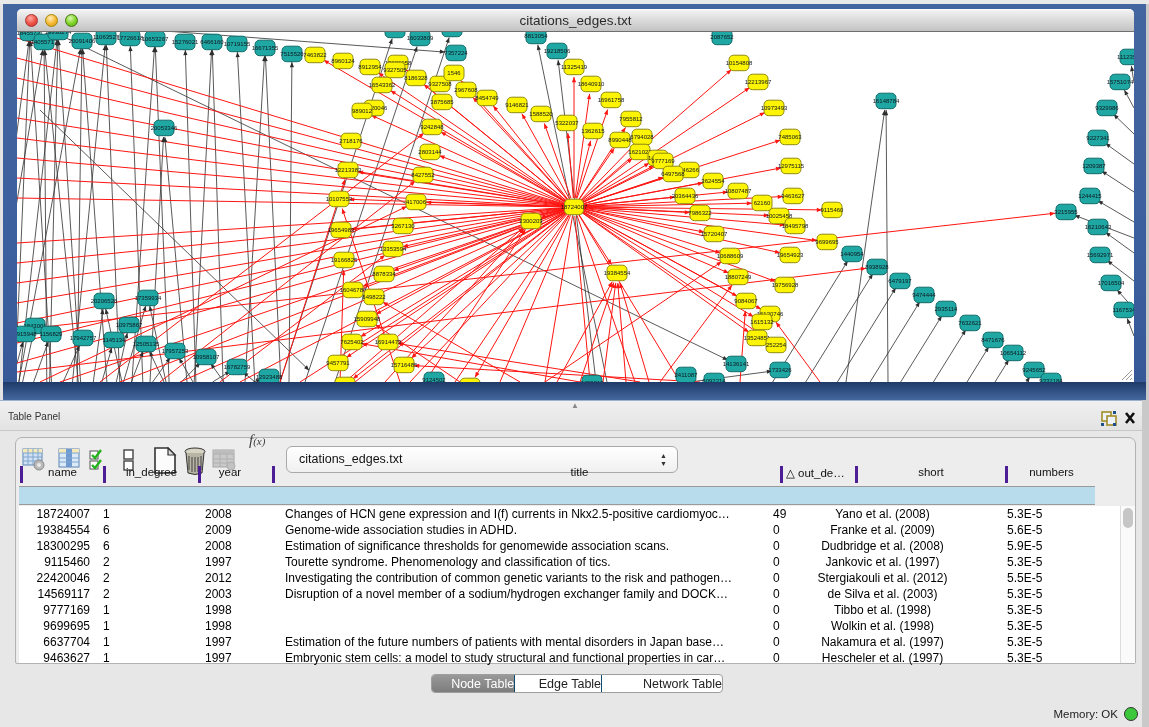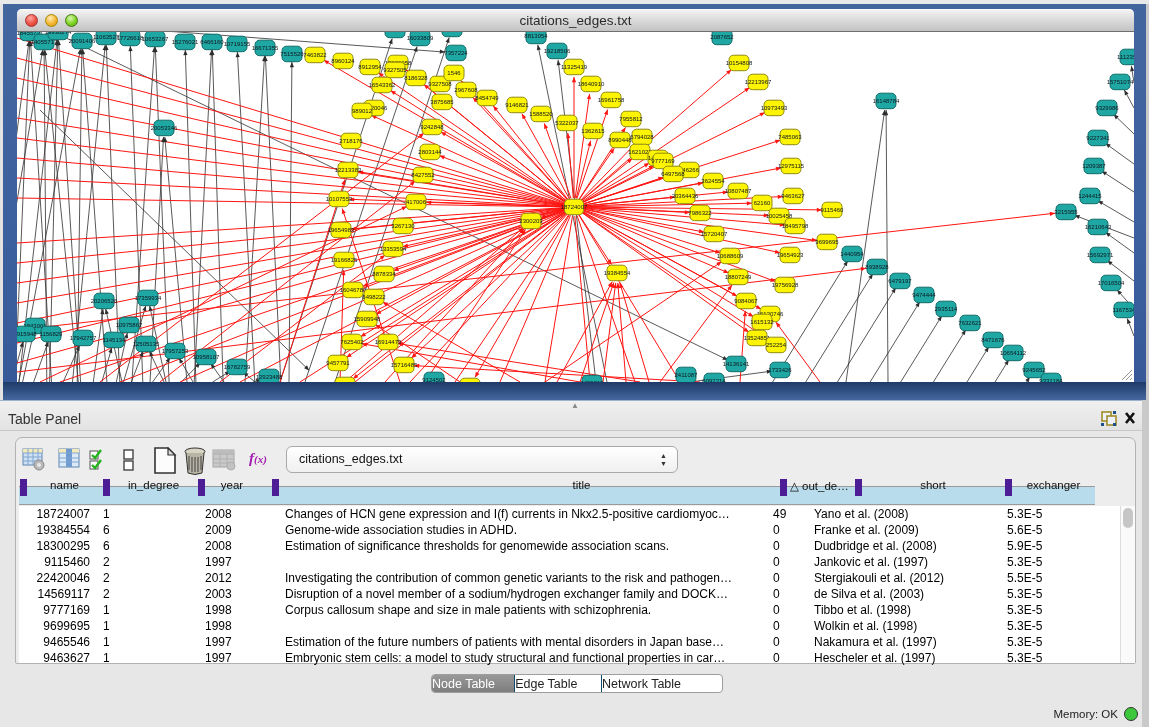--- a/index.html
+++ b/index.html
@@ -6,38 +6,38 @@
 #leftstrip{position:absolute;left:0;top:4px;width:3px;height:396px;background:#e3e3e3}
 #desk{position:absolute;left:3px;top:4px;width:1143px;height:396px;background:linear-gradient(#44669f,#3c5f9e 60%,#365896)}
 #deskbot{position:absolute;left:3px;top:382px;width:1143px;height:18px;background:linear-gradient(#1e3a68,#44679f)}
 #win{position:absolute;left:17px;top:9px;width:1117px;height:373px}
 #tbar{position:absolute;left:0;top:0;width:1117px;height:23px;border-radius:5px 5px 0 0;background:linear-gradient(#f5f5f5,#dcdcdc 48%,#c3c3c3);border-bottom:1px solid #6f6f6f;box-shadow:inset 0 1px 0 #fbfbfb}
 #title{position:absolute;left:0;top:4px;width:100%;text-align:center;font-size:13.5px;color:#2a2a2a}
 .tl{position:absolute;top:5px;width:13px;height:13px;border-radius:50%}
 #canvasbg{position:absolute;left:17px;top:32px;width:1117px;height:350px;background:#fff}
 #tablepanel{position:absolute;left:0;top:400px;width:1142px;height:327px;background:#e7e7e7}
 #tphead{position:absolute;left:0;top:0;width:100%;height:31px;background:linear-gradient(#f0f0f0,#e3e3e3);border-top:1px solid #9db0cc;border-bottom:1px solid #c8c8c8}
-#tphead span{position:absolute;left:8px;top:10px;font-size:14px;color:#333}
+#tphead span{position:absolute;left:8px;top:10px;font-size:10px;color:#333}
 #container{position:absolute;left:15px;top:437px;width:1121px;height:227px;background:#ededed;border:1px solid #b2b2b2;border-radius:7px 7px 2px 2px}
 #thead{position:absolute;left:19px;top:486px;width:1076px;height:19px;background:#b9dcec;border-top:1px solid #9a9a9a;border-bottom:1px solid #9a9a9a}
-.hc{position:absolute;top:479px;height:17px;font-size:11.5px;color:#111;text-align:center;border-left:7px solid #4c1d95}
+.hc{position:absolute;top:466px;height:17px;font-size:11.5px;color:#111;text-align:center;border-left:3px solid #4c1d95}
 #tbody{position:absolute;left:19px;top:506px;width:1101px;height:157px;background:#fff}
 .row{position:absolute;left:19px;width:1101px;height:16px;font-size:12px;line-height:16px;color:#000;white-space:nowrap}
 .row span{position:absolute;display:inline-block;overflow:hidden}
 .c-name{left:0;width:71px;text-align:right}
 .c-ind{left:84px;width:90px}
 .c-year{left:186px;width:70px}
 .c-title{left:266px;width:490px}
 .c-out{left:754px;width:60px}
-.c-short{left:795px;width:175px;text-align:left}
+.c-short{left:776px;width:175px;text-align:center}
 .c-pr{left:988px;width:90px}
 #vsb{position:absolute;left:1120px;top:506px;width:15px;height:157px;background:#fafafa;border-left:1px solid #ddd}
 #vsb div{position:absolute;left:2px;top:2px;width:10px;height:20px;background:#c6c6c6;border-radius:5px}
 #tabs{position:absolute;left:431px;top:674px;width:292px;height:19px;border:1px solid #9e9e9e;border-radius:4px;background:#fff;display:flex}
-#tabs div{text-align:left;font-size:12.5px;line-height:18px;color:#222}
+#tabs div{text-align:right;font-size:12.5px;line-height:18px;color:#222}
 #tabs div:nth-child(1){width:87px}#tabs div:nth-child(2){width:92px}#tabs div:nth-child(3){width:128px}
 #tabs div.sel{background:linear-gradient(#999,#7d7d7d);color:#fff;border-radius:3px 0 0 3px}
 #tabs div+div{border-left:1px solid #0c4a6e}
 #mem{position:absolute;right:31px;top:708px;font-size:11.5px;color:#222}
 #memdot{position:absolute;right:11px;top:707px;width:14px;height:14px;border-radius:50%;background:#3cc73c;border:1px solid #333}
 #grip{position:absolute;left:571px;top:401px;font-size:8px;color:#888}
 .icon{position:absolute;top:447px}
 #combo{position:absolute;left:286px;top:446px;width:392px;height:27px;background:linear-gradient(#fff,#f0f0f0);border:1px solid #a9a9a9;border-radius:6px;font-size:12.5px;color:#111;line-height:25px;padding-left:12px}
 #combo .ar{position:absolute;right:10px;top:0;font-size:7px;color:#333;line-height:8px;padding-top:5px}
 </style></head><body>
@@ -552,30 +552,30 @@
  <ellipse cx="13" cy="4.5" rx="10" ry="3.5" fill="#d8d4c4" stroke="#333"></ellipse>
  <path d="M4 6 l2 20 q7 3 14 0 l2 -20" fill="#b8b4a4" stroke="#333"></path>
  <path d="M7 9v14M10 10v15M13 10v15M16 10v15M19 9v14" stroke="#555" stroke-width="1.2"></path>
 </svg>
 <svg class="icon" style="left:212px" width="26" height="26" xmlns="http://www.w3.org/2000/svg">
  <rect x="1" y="3" width="21" height="17" fill="#c9c9c9" stroke="#a5a5a5"></rect>
  <rect x="1" y="3" width="21" height="4" fill="#bdbdbd"></rect>
  <path d="M1 7h21M1 12h21M1 16h21M8 7v13M15 7v13" stroke="#b0b0b0"></path>
  <circle cx="19" cy="19" r="4" fill="#c2c2c2" stroke="#adadad"></circle>
 </svg>
-<div class="icon" style="left:249px;top:450px;font-size:15px;font-style:italic;font-weight:bold;color:#a21caf;font-family:'Liberation Serif',serif">f<span style="font-size:11px">(x)</span></div>
+<div class="icon" style="left:249px;top:432px;font-size:15px;font-style:italic;font-weight:normal;color:#404040;font-family:'Liberation Serif',serif">f<span style="font-size:11px">(x)</span></div>
 <div id="combo">citations_edges.txt<span class="ar">▲<br>▼</span></div>
 <div id="thead"></div>
 <span class="hc" style="left:20px;width:82px">name</span>
 <span class="hc" style="left:103px;width:94px">in_degree</span>
 <span class="hc" style="left:198px;width:61px">year</span>
 <span class="hc" style="left:272px;width:612px">title</span>
 <span class="hc" style="left:780px;width:74px;text-align:left;padding-left:3px">△ out_de…</span>
 <span class="hc" style="left:855px;width:149px">short</span>
-<span class="hc" style="left:1005px;width:90px">exchanger</span>
+<span class="hc" style="left:1005px;width:90px">numbers</span>
 <div id="tbody"></div>
 <div class="row" style="top:506px">
 <span class="c-name">18724007</span>
     <span class="c-ind">1</span>
     <span class="c-year">2008</span>
     <span class="c-title">Changes of HCN gene expression and I(f) currents in Nkx2.5-positive cardiomyoc…</span>
     <span class="c-out">49</span>
     <span class="c-short">Yano et al. (2008)</span>
     <span class="c-pr">5.3E-5</span>
   </div>
@@ -594,20 +594,21 @@
     <span class="c-year">2008</span>
     <span class="c-title">Estimation of significance thresholds for genomewide association scans.</span>
     <span class="c-out">0</span>
     <span class="c-short">Dudbridge et al. (2008)</span>
     <span class="c-pr">5.9E-5</span>
   </div>
 <div class="row" style="top:554px">
 <span class="c-name">9115460</span>
     <span class="c-ind">2</span>
     <span class="c-year">1997</span>
+    <span class="c-title">Tourette syndrome. Phenomenology and classification of tics.</span>
     <span class="c-out">0</span>
     <span class="c-short">Jankovic et al. (1997)</span>
     <span class="c-pr">5.3E-5</span>
   </div>
 <div class="row" style="top:570px">
 <span class="c-name">22420046</span>
     <span class="c-ind">2</span>
     <span class="c-year">2012</span>
     <span class="c-title">Investigating the contribution of common genetic variants to the risk and pathogen…</span>
     <span class="c-out">0</span>
@@ -620,35 +621,34 @@
     <span class="c-year">2003</span>
     <span class="c-title">Disruption of a novel member of a sodium/hydrogen exchanger family and DOCK…</span>
     <span class="c-out">0</span>
     <span class="c-short">de Silva et al. (2003)</span>
     <span class="c-pr">5.3E-5</span>
   </div>
 <div class="row" style="top:602px">
 <span class="c-name">9777169</span>
     <span class="c-ind">1</span>
     <span class="c-year">1998</span>
-    <span class="c-title">Corpus callosum shape and size in male patients with schizophrenia.</span>
     <span class="c-out">0</span>
     <span class="c-short">Tibbo et al. (1998)</span>
     <span class="c-pr">5.3E-5</span>
   </div>
 <div class="row" style="top:618px">
 <span class="c-name">9699695</span>
     <span class="c-ind">1</span>
     <span class="c-year">1998</span>
     <span class="c-out">0</span>
     <span class="c-short">Wolkin et al. (1998)</span>
     <span class="c-pr">5.3E-5</span>
   </div>
 <div class="row" style="top:634px">
-<span class="c-name">9465546</span>
+<span class="c-name">6637704</span>
     <span class="c-ind">1</span>
     <span class="c-year">1997</span>
     <span class="c-title">Estimation of the future numbers of patients with mental disorders in Japan base…</span>
     <span class="c-out">0</span>
     <span class="c-short">Nakamura et al. (1997)</span>
     <span class="c-pr">5.3E-5</span>
   </div>
 <div class="row" style="top:650px">
 <span class="c-name">9463627</span>
     <span class="c-ind">1</span>

